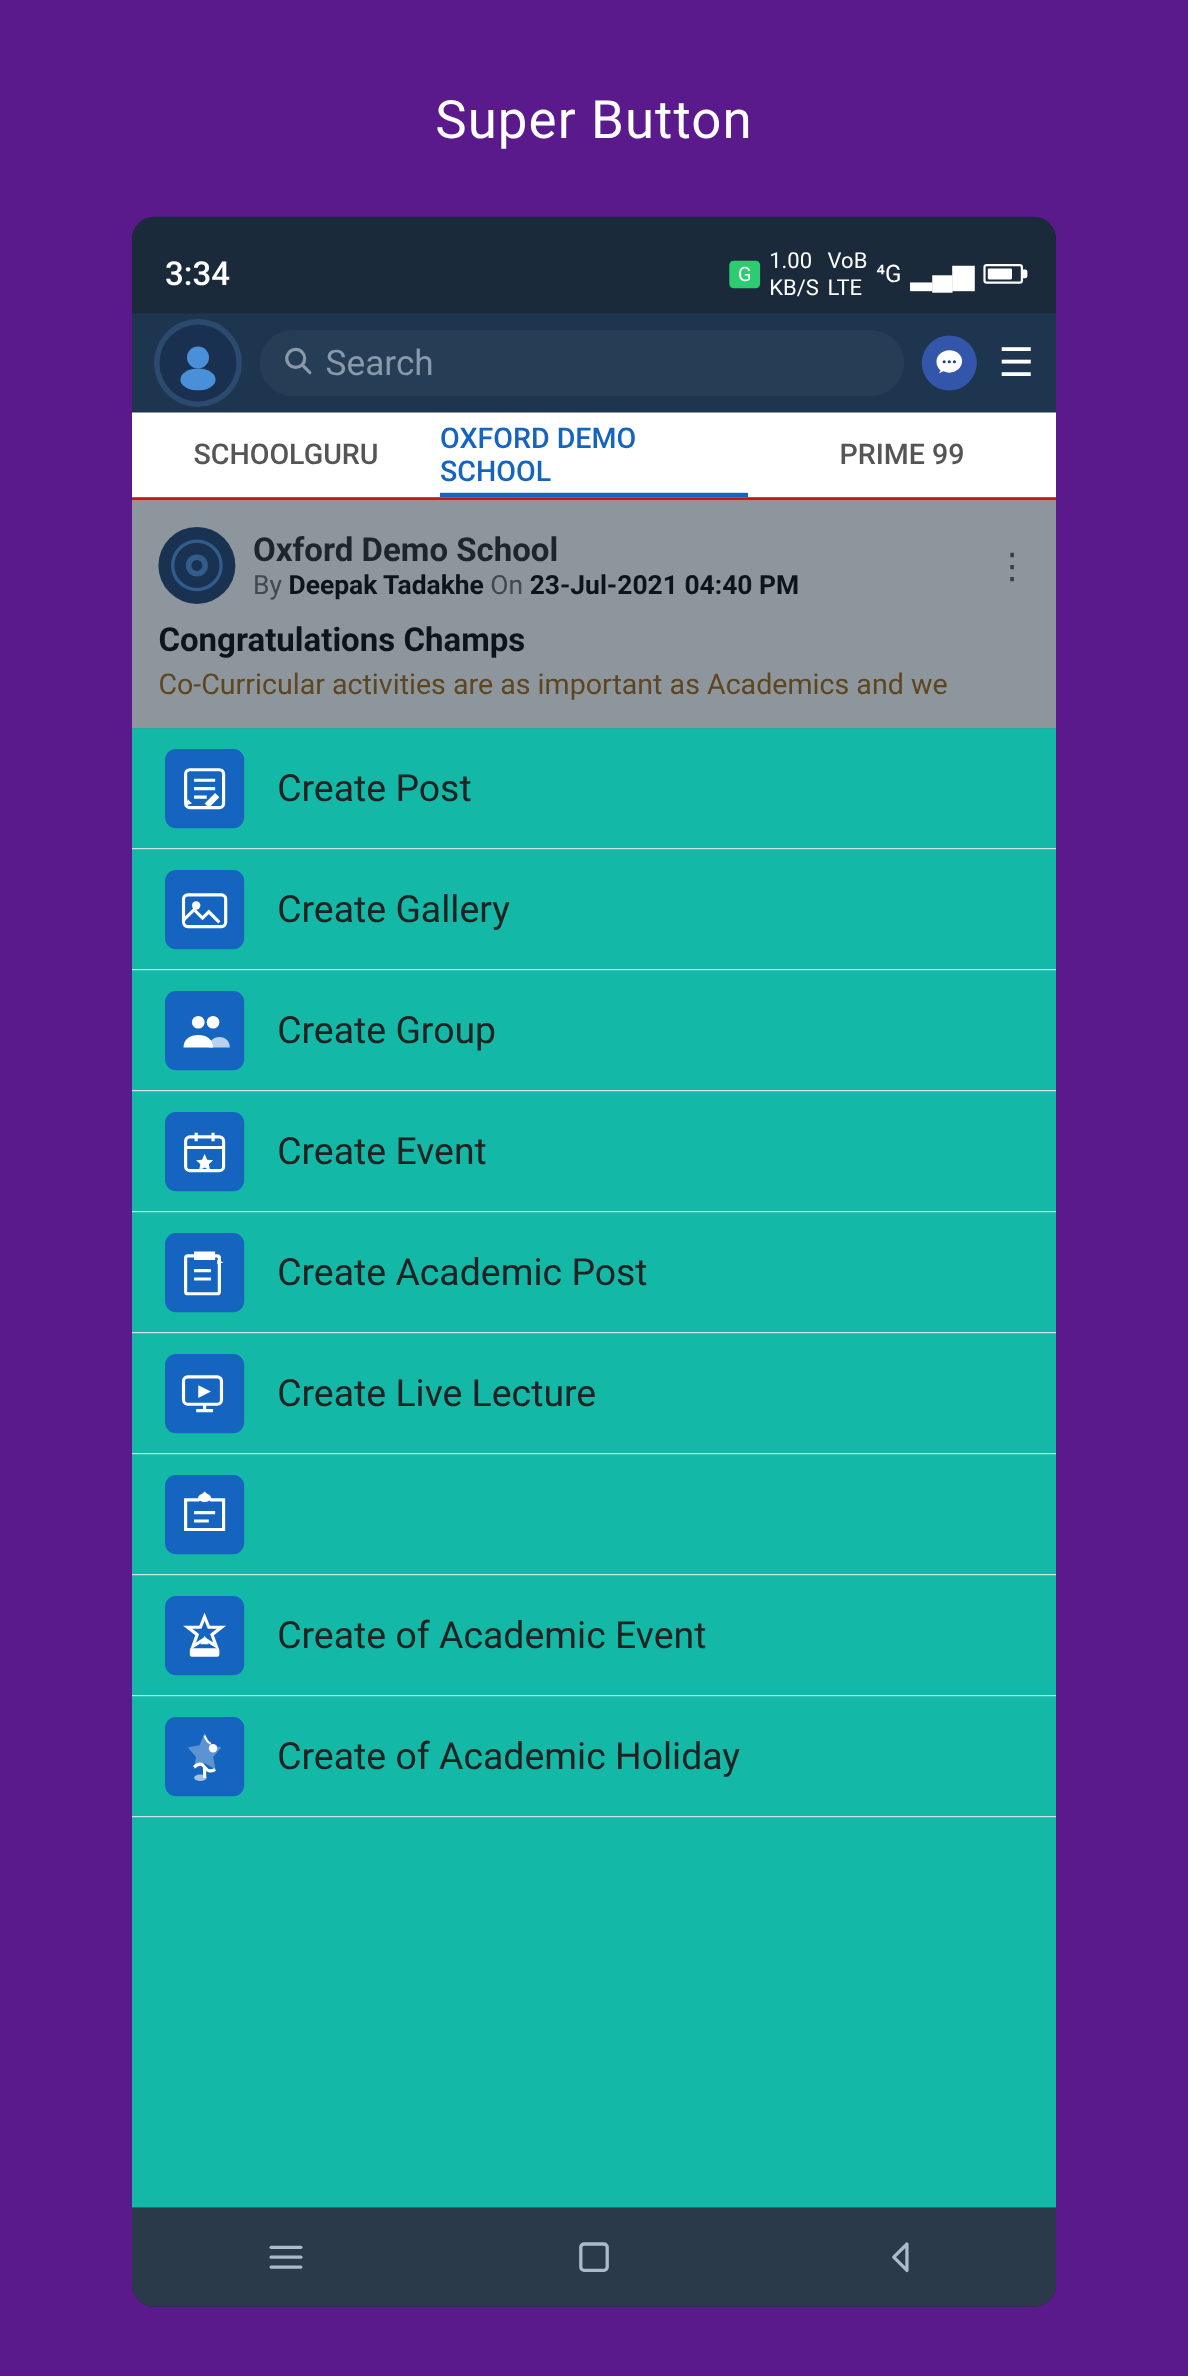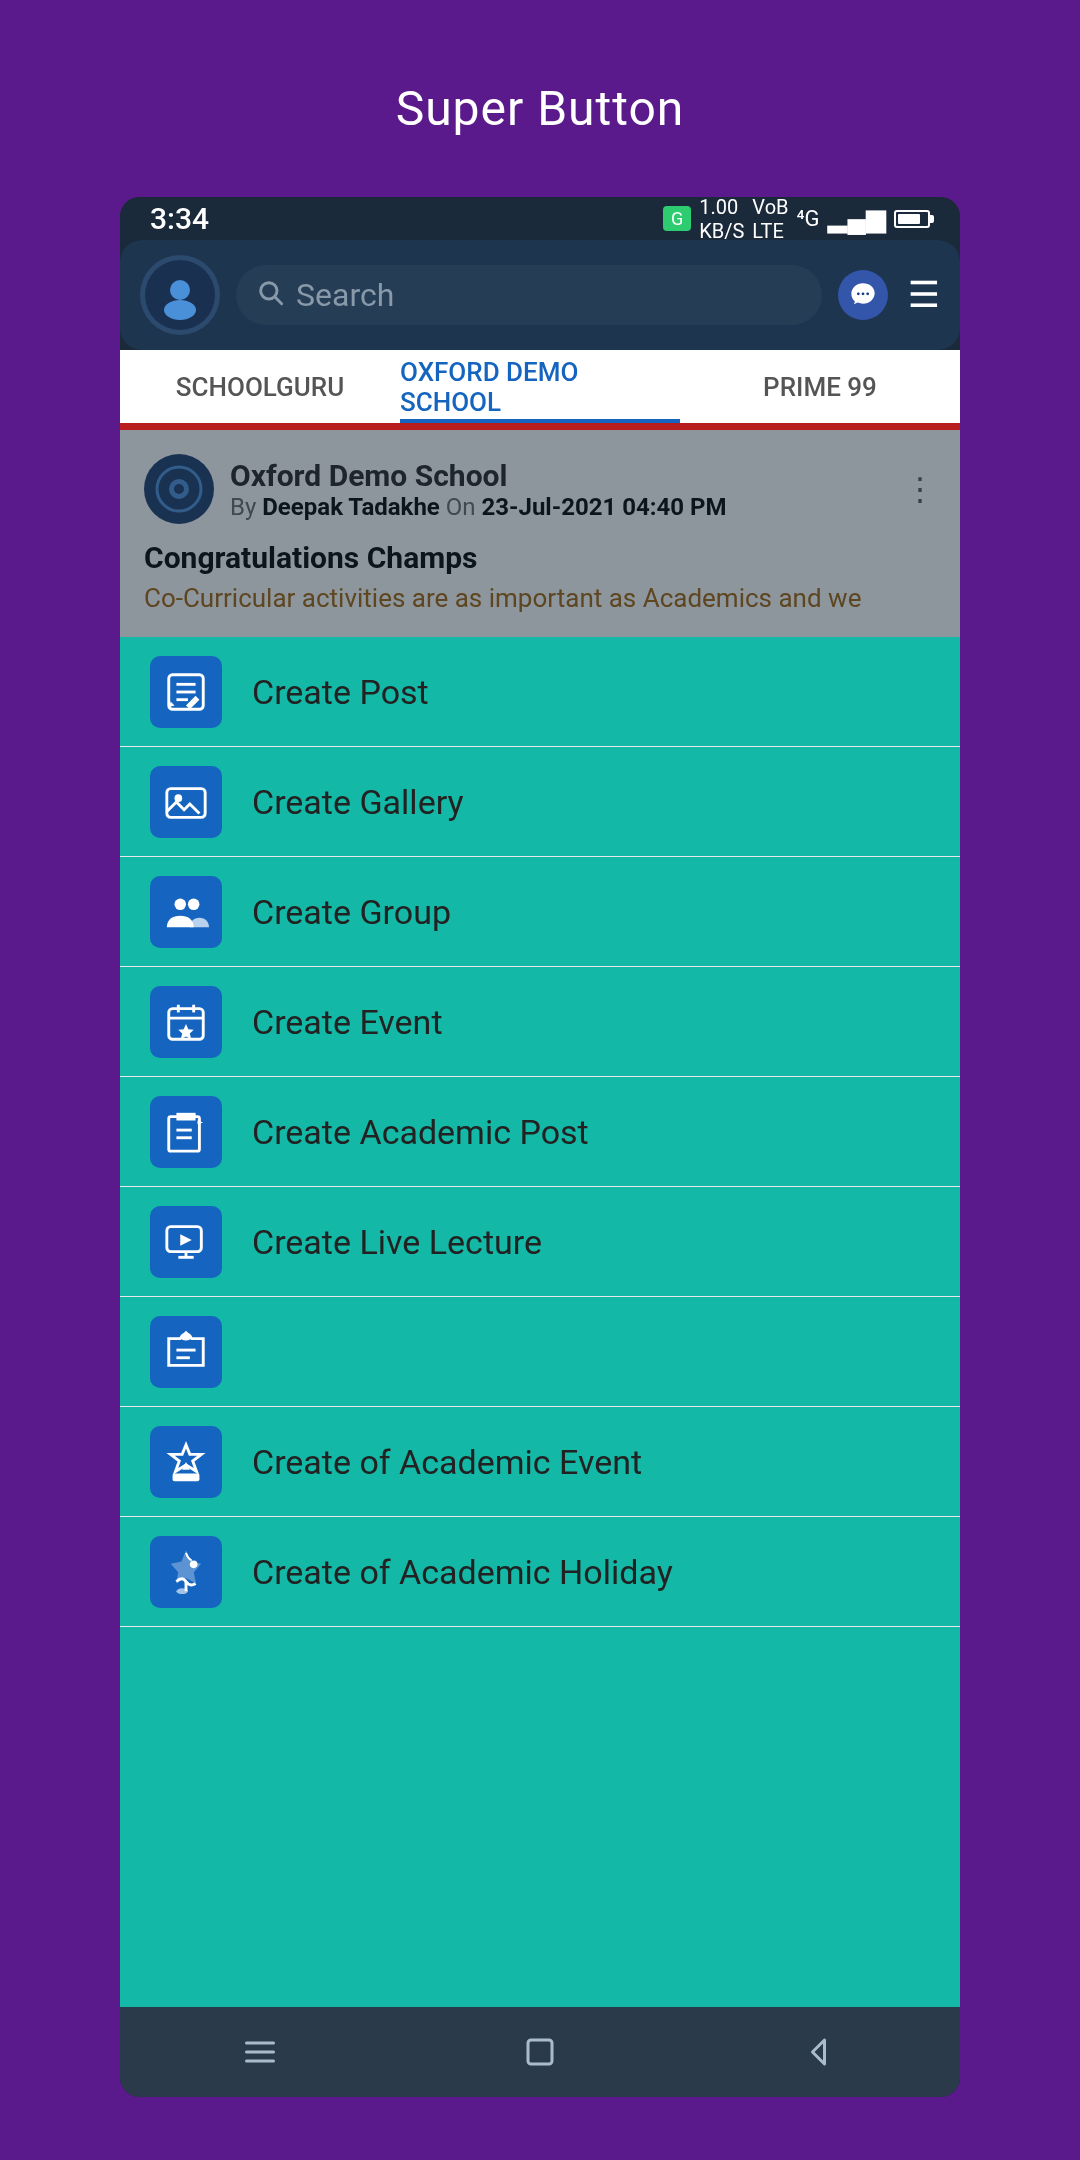--- a/index.html
+++ b/index.html
@@ -29,26 +29,27 @@
       background: #1a2a3a;
       border-radius: 20px;
       overflow: hidden;
       display: flex;
       flex-direction: column;
     }
 
     
     .status-bar {
       background: #1a2a3a;
-      height: 43px;
+      height: 72px;
       display: flex;
       align-items: center;
       justify-content: space-between;
       padding: 0 30px;
       flex-shrink: 0;
+      margin-top: 16px;
     }
     .status-time {
       color: white;
       font-size: 30px;
       font-weight: 500;
     }
     .status-icons {
       display: flex;
       align-items: center;
       gap: 8px;
@@ -79,27 +80,26 @@
     .battery-fill {
       background: white;
       height: 100%;
       width: 80%;
       border-radius: 1px;
     }
 
     
     .header {
       background: #1e3550;
-      height: 110px;
+      height: 90px;
       display: flex;
       align-items: center;
       padding: 0 20px;
       gap: 16px;
       flex-shrink: 0;
-      border-radius: 22px;
     }
     .avatar {
       width: 80px;
       height: 80px;
       border-radius: 50%;
       background: #2c4a6e;
       flex-shrink: 0;
       display: flex;
       align-items: center;
       justify-content: center;
@@ -146,21 +146,21 @@
       align-items: center;
       justify-content: center;
     }
 
     
     .tabs {
       background: white;
       height: 80px;
       display: flex;
       align-items: center;
-      border-bottom: 7px solid #b91c1c;
+      border-bottom: 3px solid #b91c1c;
       flex-shrink: 0;
       overflow: hidden;
     }
     .tab {
       flex: 1;
       height: 100%;
       display: flex;
       align-items: center;
       justify-content: center;
       font-size: 26px;

